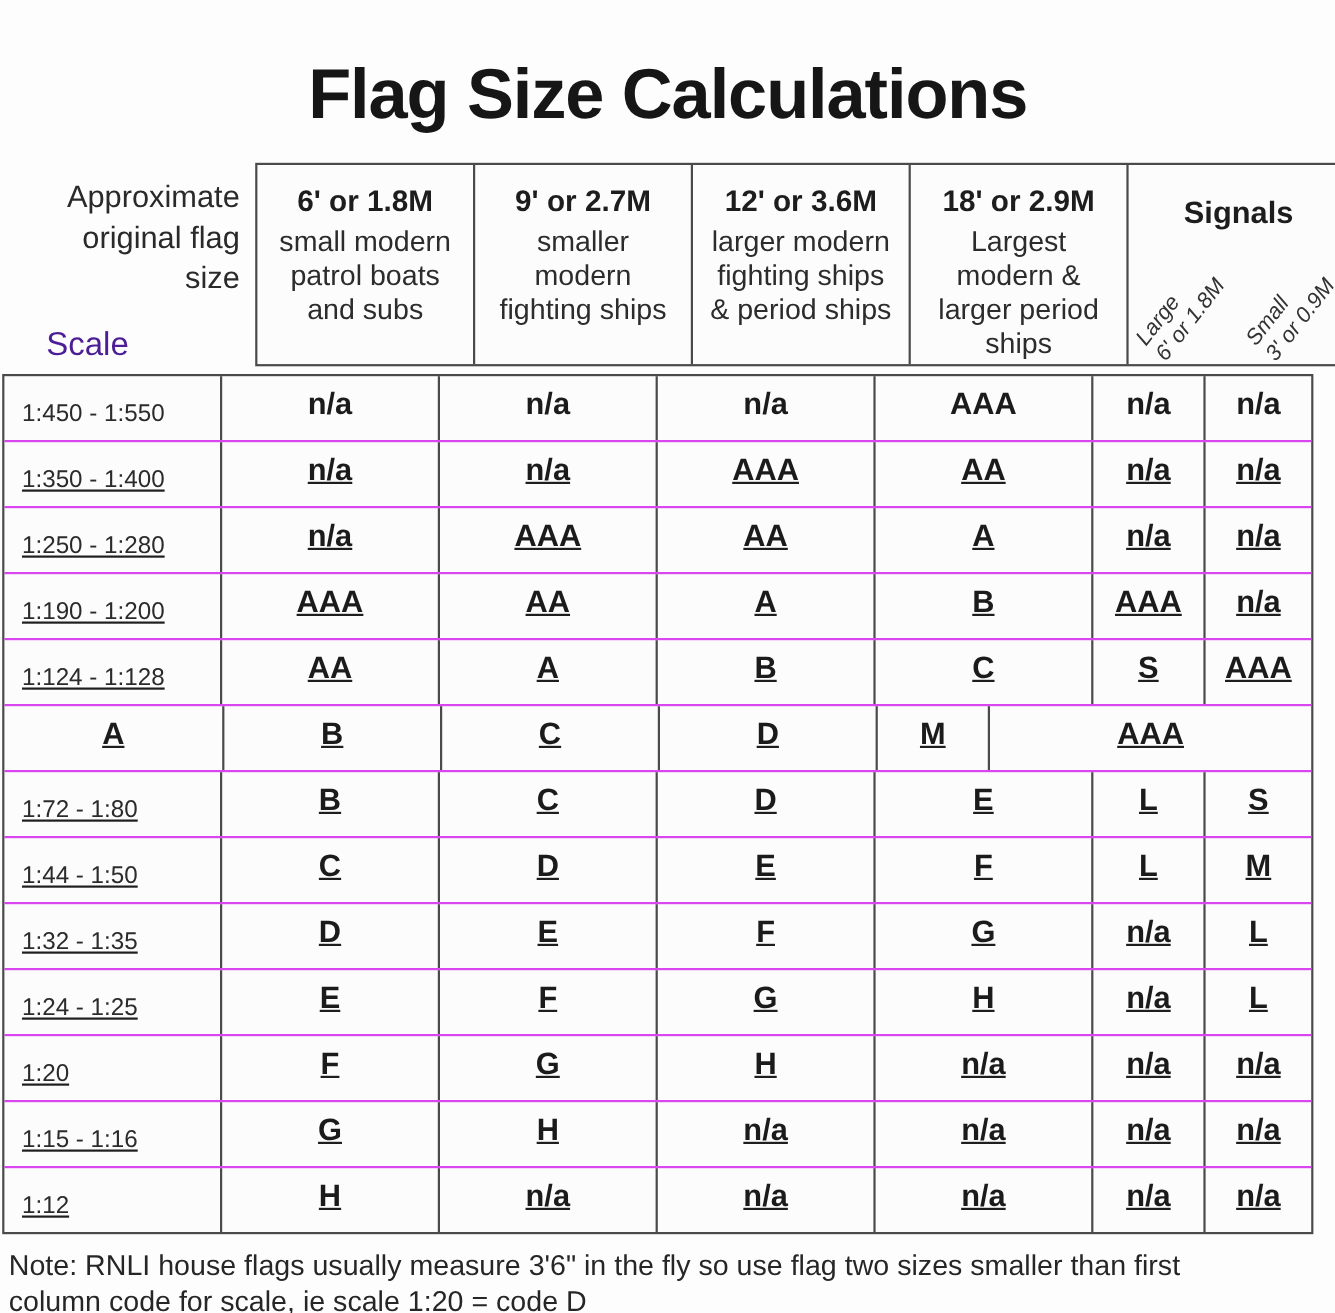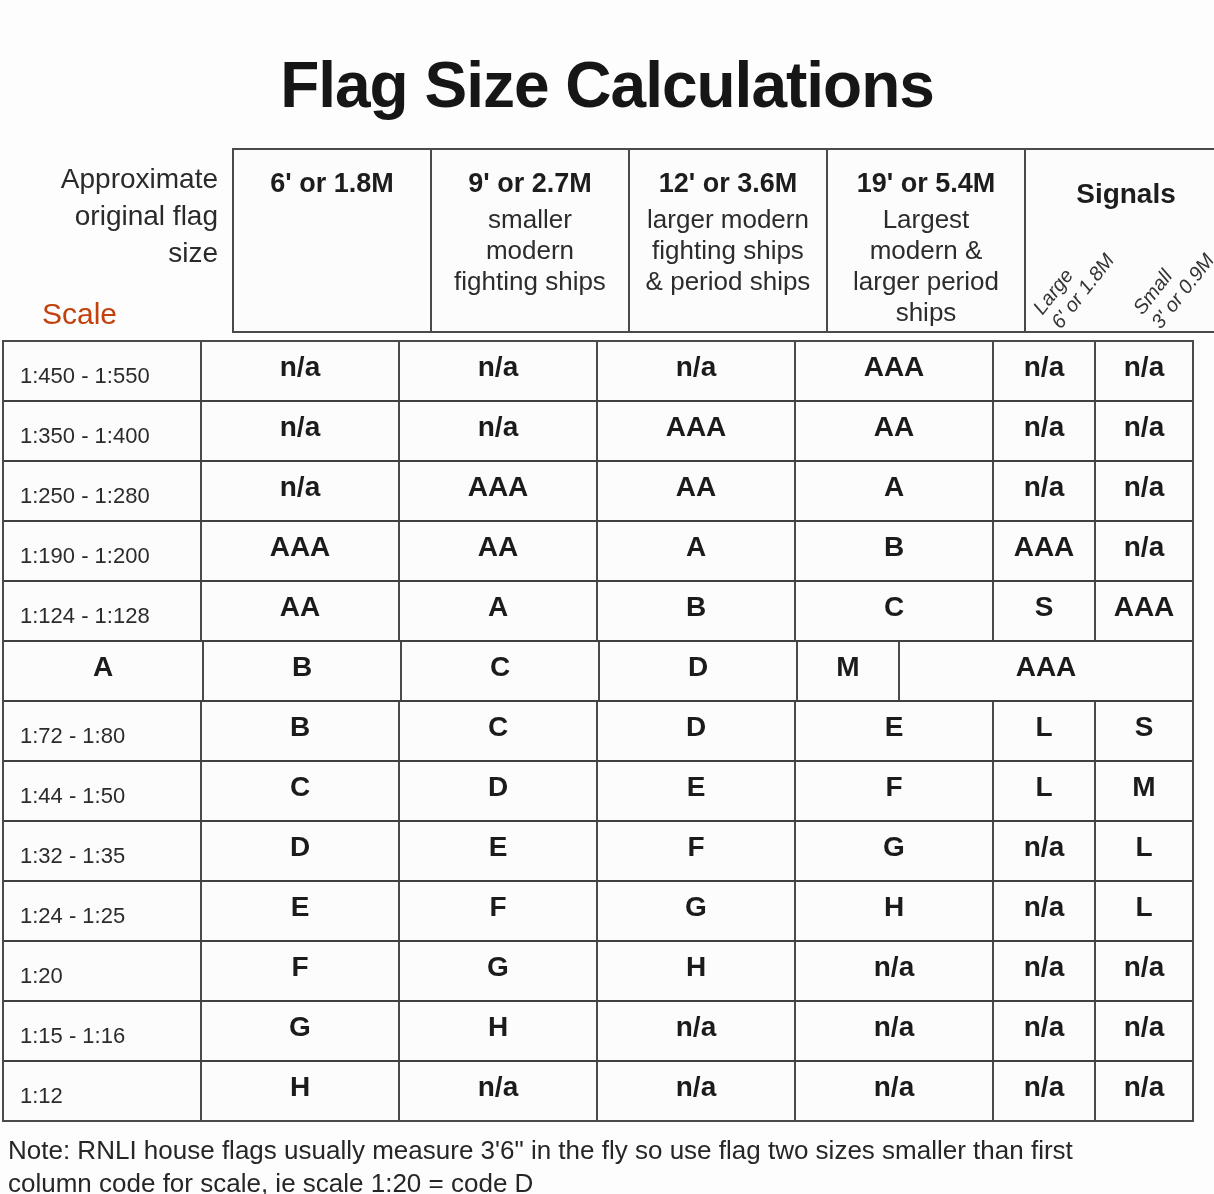--- a/index.html
+++ b/index.html
@@ -46,21 +46,21 @@
     text-align: right;
     font-size: 28px;
     line-height: 37px;
     white-space: pre-line;
     color: #2a2a2a;
   }
   .scale-heading {
     position: absolute;
     bottom: 2px; left: 8px;
     font-size: 30px;
-    color: #c2410c;
+    color: #4c1d95;
   }
   .hboxes {
     position: absolute;
     left: 198px; top: 0;
     display: flex;
     border: 2px solid #4a4a4a;
     height: 181px;
     background: #fcfcfc;
   }
   .hcell {
@@ -103,21 +103,21 @@
   
   .grid {
     position: absolute;
     top: 340px;
     left: 2px;
     width: 1188px;
     border: 2px solid #4a4a4a;
     background: #fcfcfc;
   }
   .grow { display: flex; height: 58px; }
-  .grow + .grow { border-top: 2px solid #404040; }
+  .grow + .grow { border-top: 2px solid #d946ef; text-decoration: underline; }
   .cell {
     display: flex;
     align-items: center;
     box-sizing: border-box;
   }
   .cell + .cell { border-left: 2px solid #4a4a4a; }
   .scale-cell {
     width: 196px;
     padding: 10px 0 0 16px;
     font-size: 22px;
@@ -156,35 +156,38 @@
     <div class="corner">
       <div class="corner-label">Approximate
 original flag
 size</div>
       <div class="scale-heading">Scale</div>
     </div>
 
     <div class="hboxes">
       <div class="hcell">
         <div class="size-line">6' or 1.8M</div>
+        <div class="desc-line">small modern
+patrol boats
+and subs</div>
       </div>
       <div class="hcell">
         <div class="size-line">9' or 2.7M</div>
         <div class="desc-line">smaller
 modern
 fighting ships</div>
       </div>
       <div class="hcell">
         <div class="size-line">12' or 3.6M</div>
         <div class="desc-line">larger modern
 fighting ships
 &amp; period ships</div>
       </div>
       <div class="hcell">
-        <div class="size-line">19' or 5.4M</div>
+        <div class="size-line">18' or 2.9M</div>
         <div class="desc-line">Largest
 modern &amp;
 larger period
 ships</div>
       </div>
       <div class="hcell signals">
         <div class="signals-title">Signals</div>
         <div class="rot-wrap">
           <span class="rot-label">Large
 6' or 1.8M</span>

